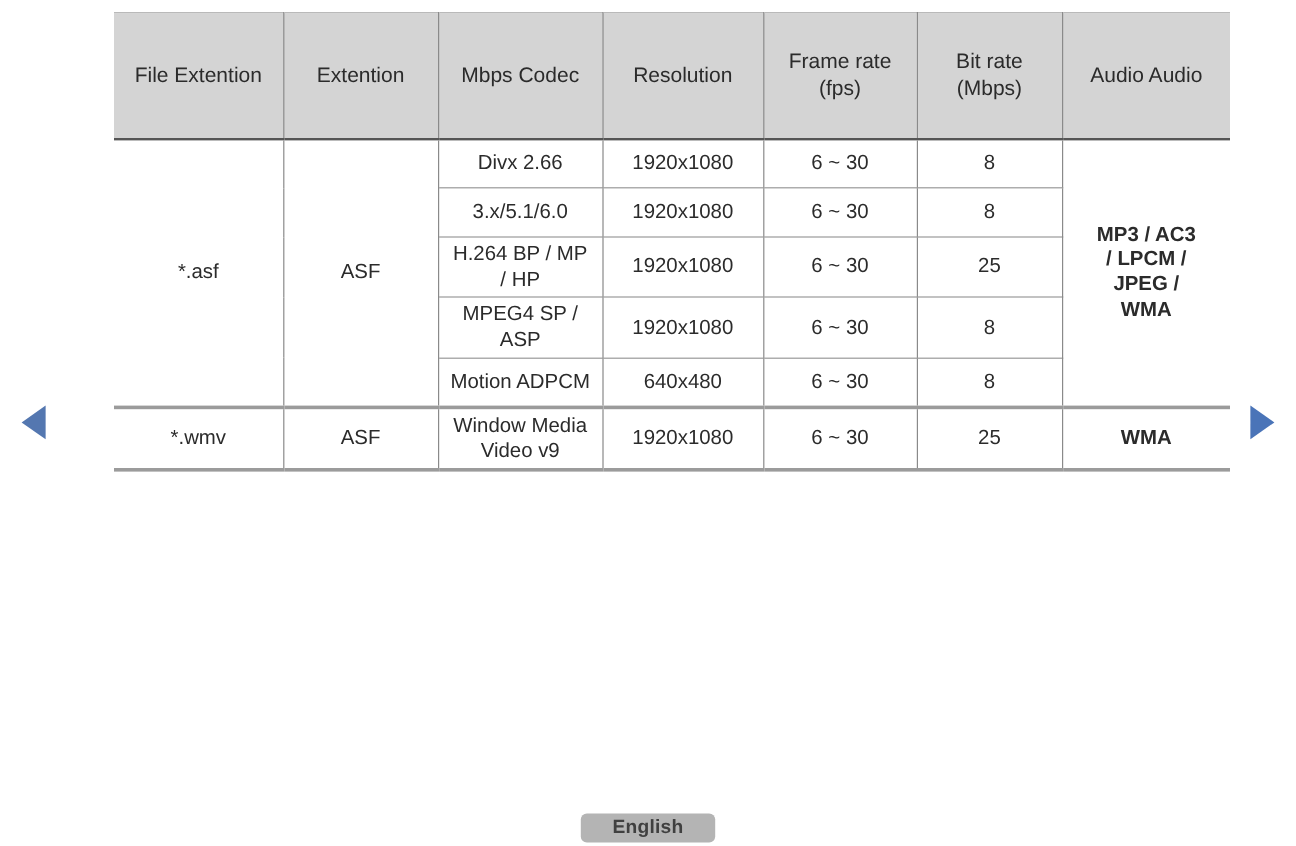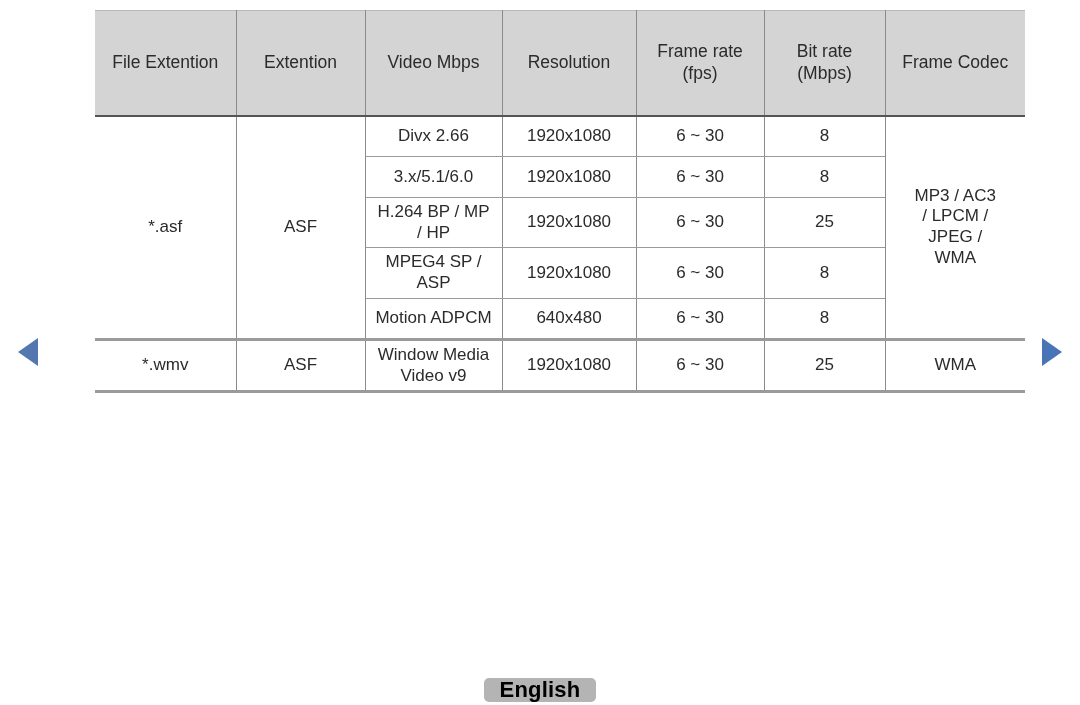--- a/index.html
+++ b/index.html
@@ -73,21 +73,21 @@
   }
   table.spec thead th.first { border-left: none; }
   table.spec thead th.last  { border-right: none; }
 
   table.spec tbody td {
     border-top: 1px solid #9a9a9a;
     border-bottom: 1px solid #9a9a9a;
     height: 41px;
   }
   table.spec tbody td.first { border-left: none; }
-  table.spec tbody td.last  { border-right: none; }
+  table.spec tbody td.last  { border-right: none; font-weight: bold; }
 
   
   table.spec tbody tr.sep-above > td {
     border-top: 3px solid #9b9b9b;
   }
   table.spec tbody tr.last-row > td {
     border-bottom: 3px solid #9b9b9b;
   }
 
   
@@ -103,22 +103,22 @@
 
   
   .lang-button {
     position: absolute;
     left: 484px;
     top: 678px;
     width: 112px;
     height: 24px;
     background: #b4b4b4;
     border-radius: 5px;
-    color: #000000;
-    font-size: 22px;
+    color: #404040;
+    font-size: 16px;
     font-weight: bold;
     display: flex;
     align-items: center;
     justify-content: center;
     cursor: pointer;
     letter-spacing: 0.2px;
   }
 </style>
 </head>
 <body>
@@ -137,31 +137,31 @@
           <col class="c-vcod">
           <col class="c-res">
         <col class="c-fps">
           <col class="c-bit">
           <col class="c-acod">
       </colgroup>
       <thead>
         <tr>
           <th class="first">File Extention</th>
           <th>Extention</th>
-          <th>Video Mbps</th>
+          <th>Mbps Codec</th>
           <th>Resolution</th>
           <th>
             <div>Frame rate</div>
             <div>(fps)</div>
           </th>
           <th>
             <div>Bit rate</div>
             <div>(Mbps)</div>
           </th>
-          <th class="last">Frame Codec</th>
+          <th class="last">Audio Audio</th>
         </tr>
       </thead>
       <tbody>
 
         <tr>
           <td class="first" rowspan="5">*.asf</td>
           <td rowspan="5">ASF</td>
           <td>Divx 2.66</td>
           <td>1920x1080</td>
           <td>6 ~ 30</td>

